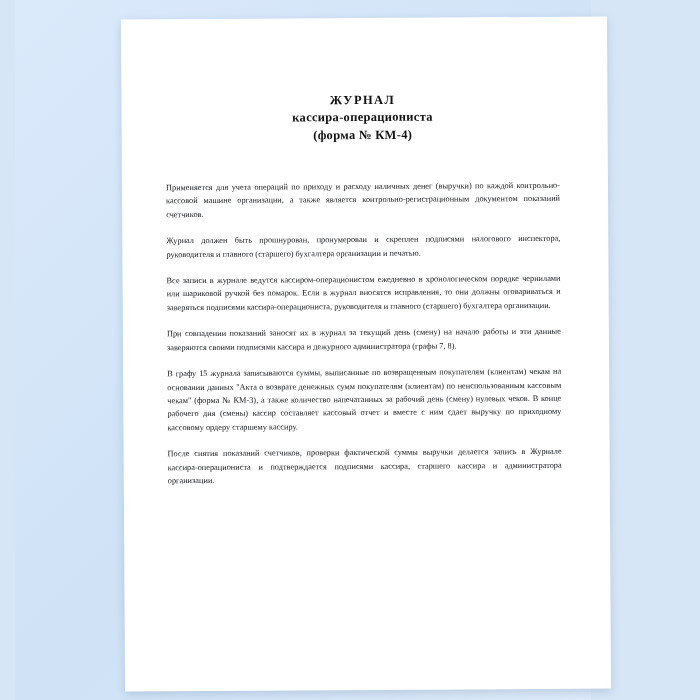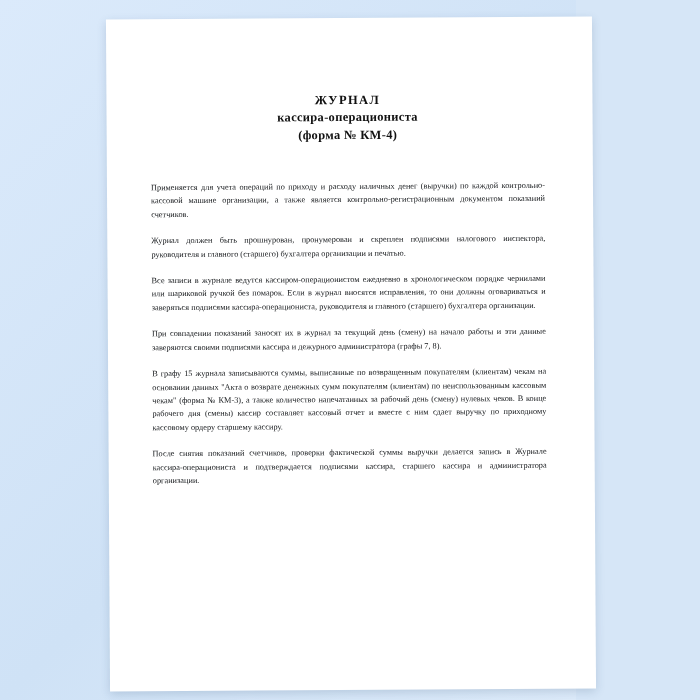--- a/index.html
+++ b/index.html
@@ -14,20 +14,21 @@
     overflow: hidden;
   }
   .stage {
     position: relative;
     width: 576px;
     height: 700px;
     background: linear-gradient(135deg, #dbeafb 0%, #cfe2f6 55%, #dceaf9 100%);
     display: flex;
     align-items: flex-start;
     justify-content: center;
+    margin-left: 15px;
   }
   .page {
     position: absolute;
     top: 18px;
     left: 108px;
     width: 486px;
     height: 672px;
     background: #ffffff;
     box-shadow: 0 3px 10px rgba(40, 70, 110, 0.18);
     transform: rotate(-0.35deg);

